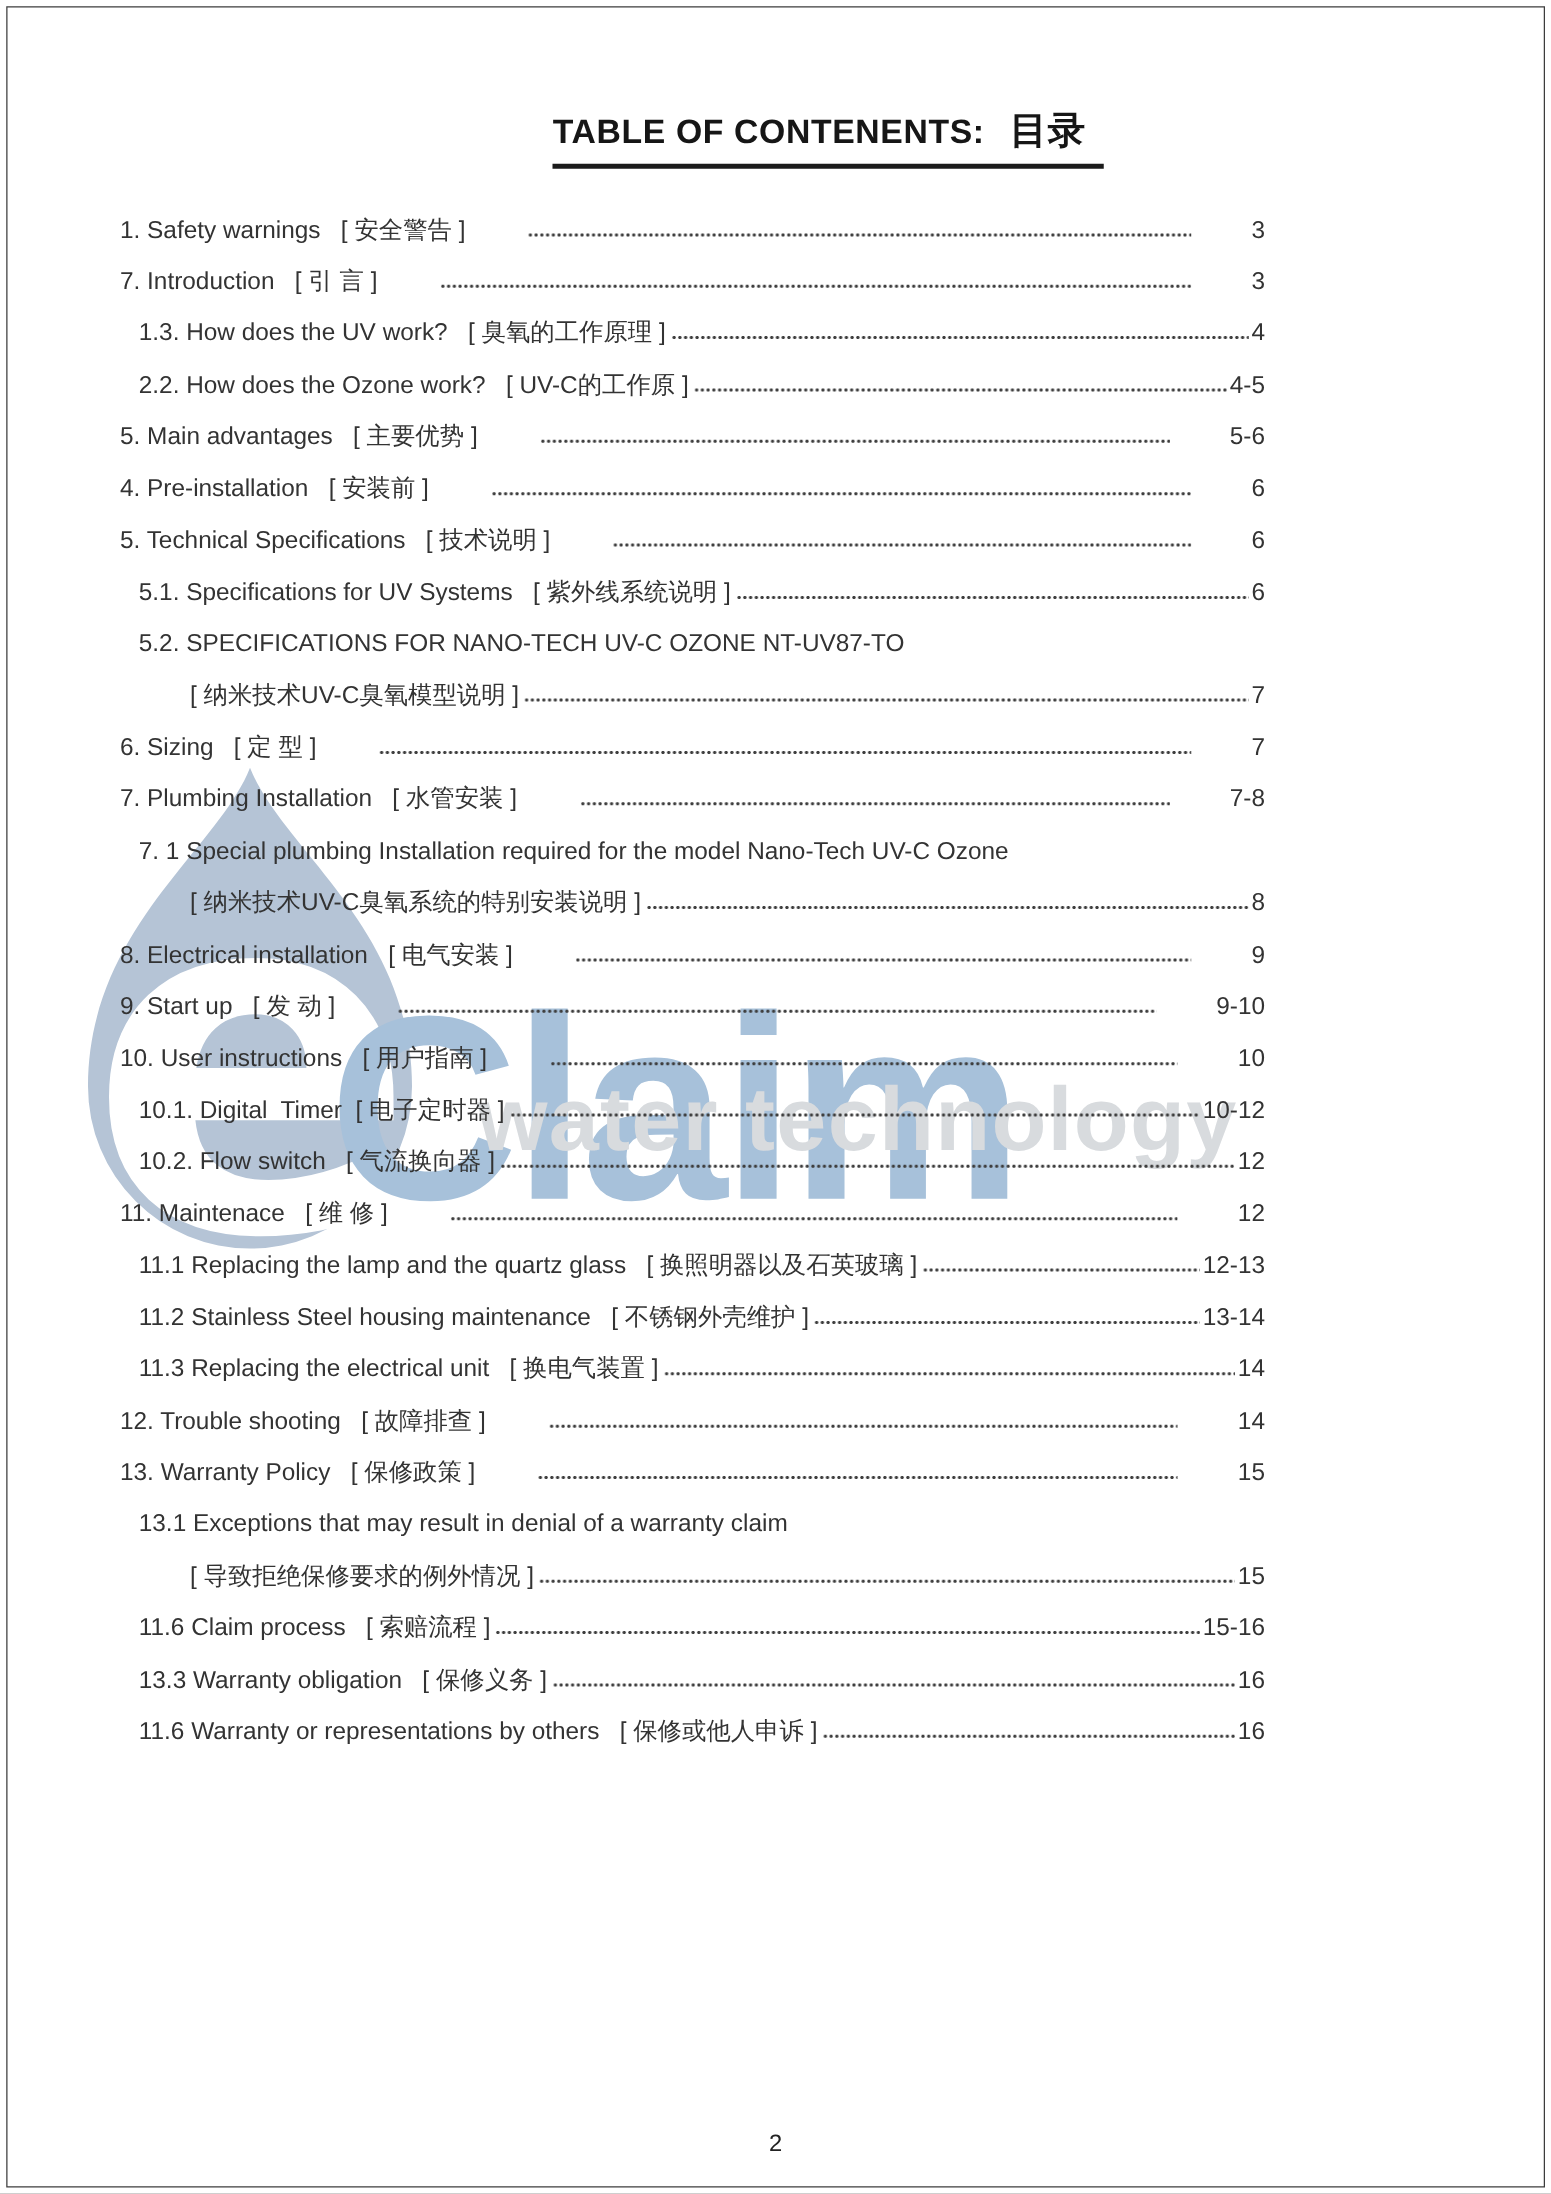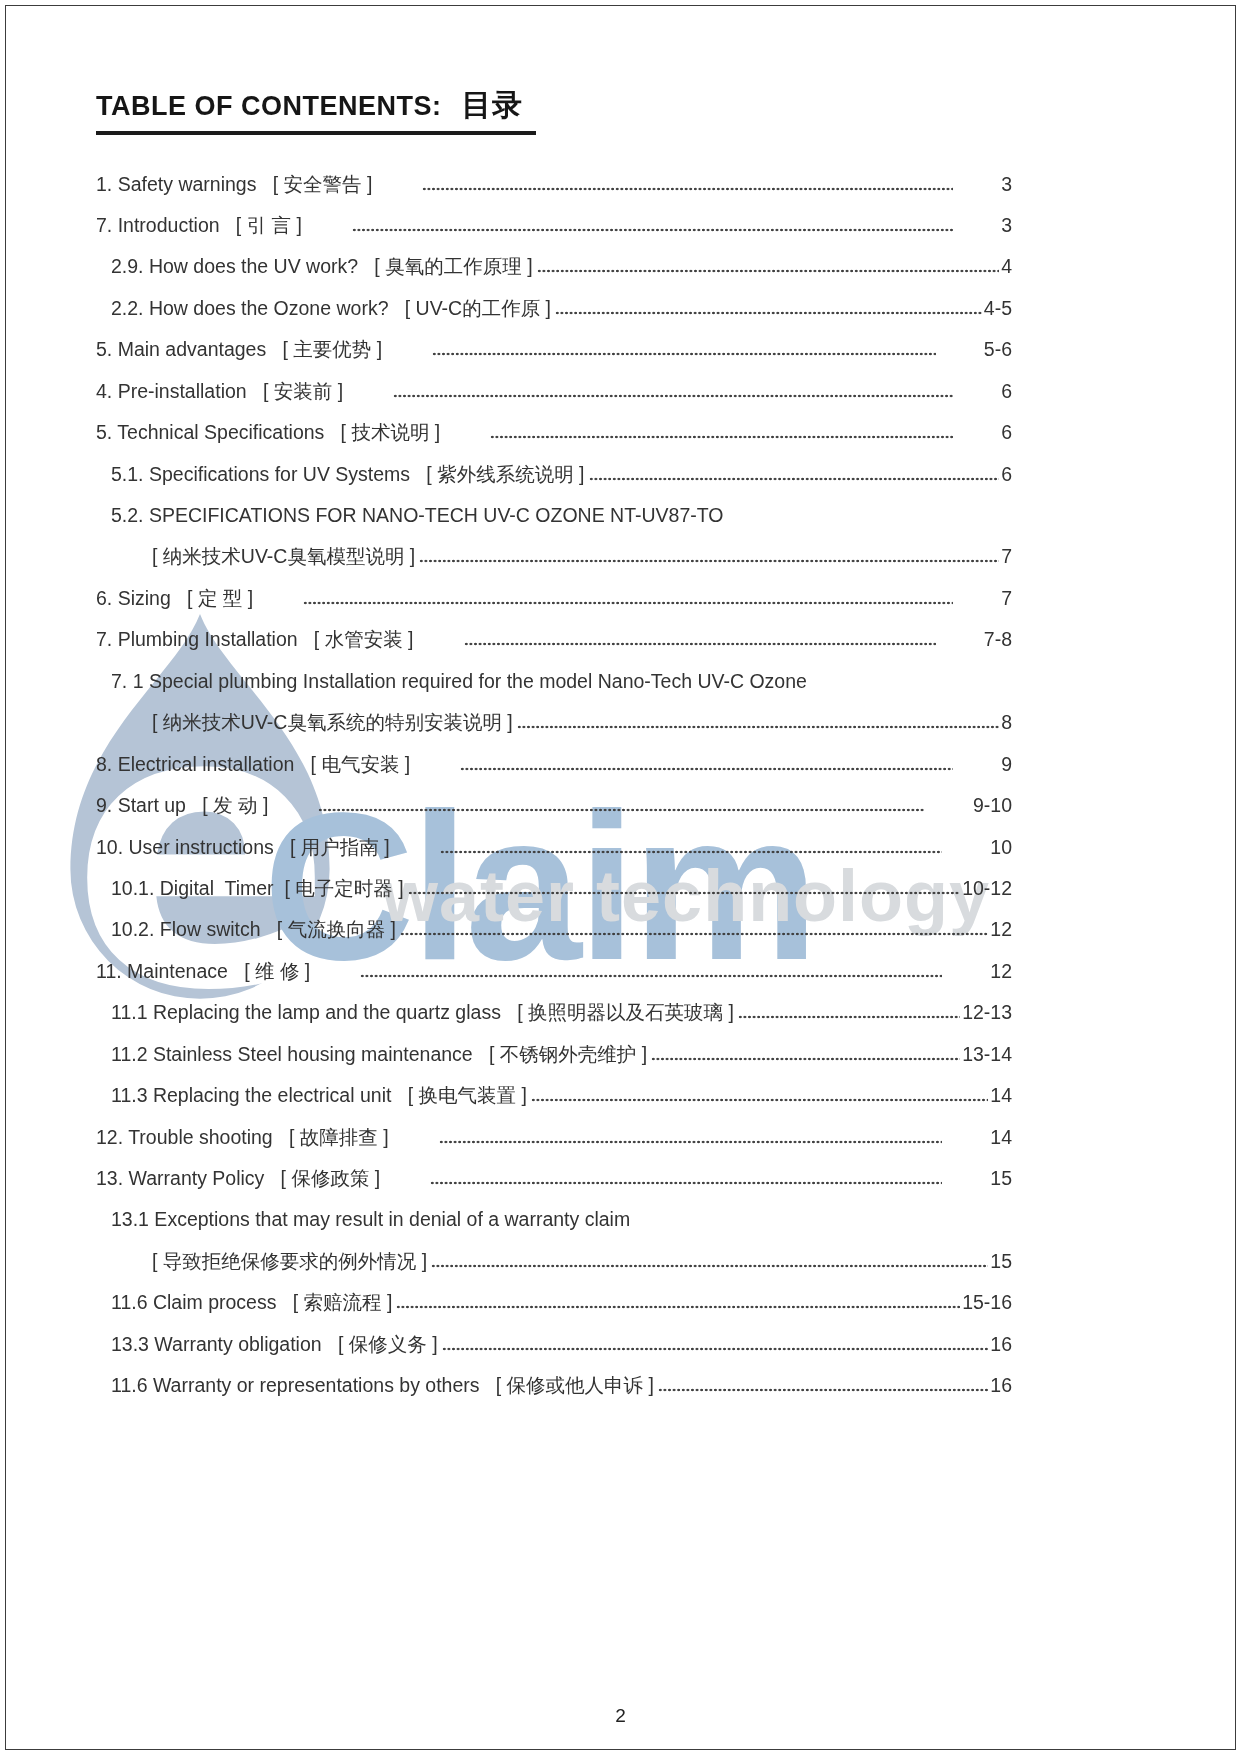--- a/index.html
+++ b/index.html
@@ -24,21 +24,21 @@
     position:absolute;left:263px;top:782px;
     font-size:210px;font-weight:bold;line-height:1;
     letter-spacing:-4px;color:#a7c1da;white-space:pre;
   }
   .wm-tagline{
     position:absolute;left:382px;top:860px;
     font-size:72px;font-weight:bold;line-height:1;
     letter-spacing:1px;color:#d8dbde;white-space:pre;
   }
   
-  .content{position:relative;z-index:1;padding:88px 12px 0 96px;}
+  .content{position:relative;z-index:1;padding:88px 12px 0 96px;text-align:center;}
   h1.title{
     display:inline-block;margin:0;
     font-size:27px;font-weight:bold;color:#161616;
     letter-spacing:.5px;line-height:1.15;
     border-bottom:4px solid #1b1b1b;
     padding:0 14px 8px 0;
     white-space:pre;
   }
   h1.title .zh{font-size:30px;margin-left:20px;font-weight:bold;}
   .toc{margin-top:29px;width:916px;}
@@ -91,21 +91,21 @@
           <span class="label">1. Safety warnings   [ 安全警告 ]</span>
           <span class="leader"></span>
           <span class="pageno">3</span>
         </div>
         <div class="row ind0">
           <span class="label">7. Introduction   [ 引 言 ]</span>
           <span class="leader"></span>
           <span class="pageno">3</span>
         </div>
         <div class="row ind1">
-          <span class="label">2.9. How does the UV work?   [ 臭氧的工作原理 ]</span>
+          <span class="label">1.3. How does the UV work?   [ 臭氧的工作原理 ]</span>
           <span class="leader"></span>
           <span class="pageno">4</span>
         </div>
         <div class="row ind1">
           <span class="label">2.2. How does the Ozone work?   [ UV-C的工作原 ]</span>
           <span class="leader"></span>
           <span class="pageno">4-5</span>
         </div>
         <div class="row ind0">
           <span class="label">5. Main advantages   [ 主要优势 ]</span>

